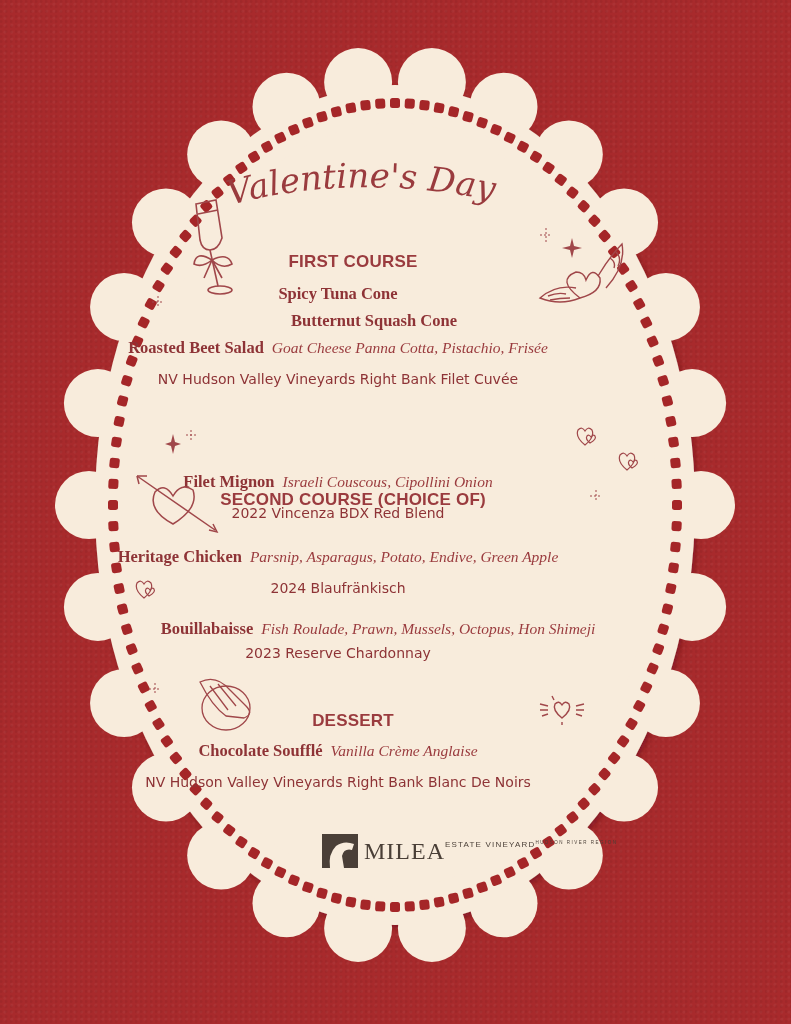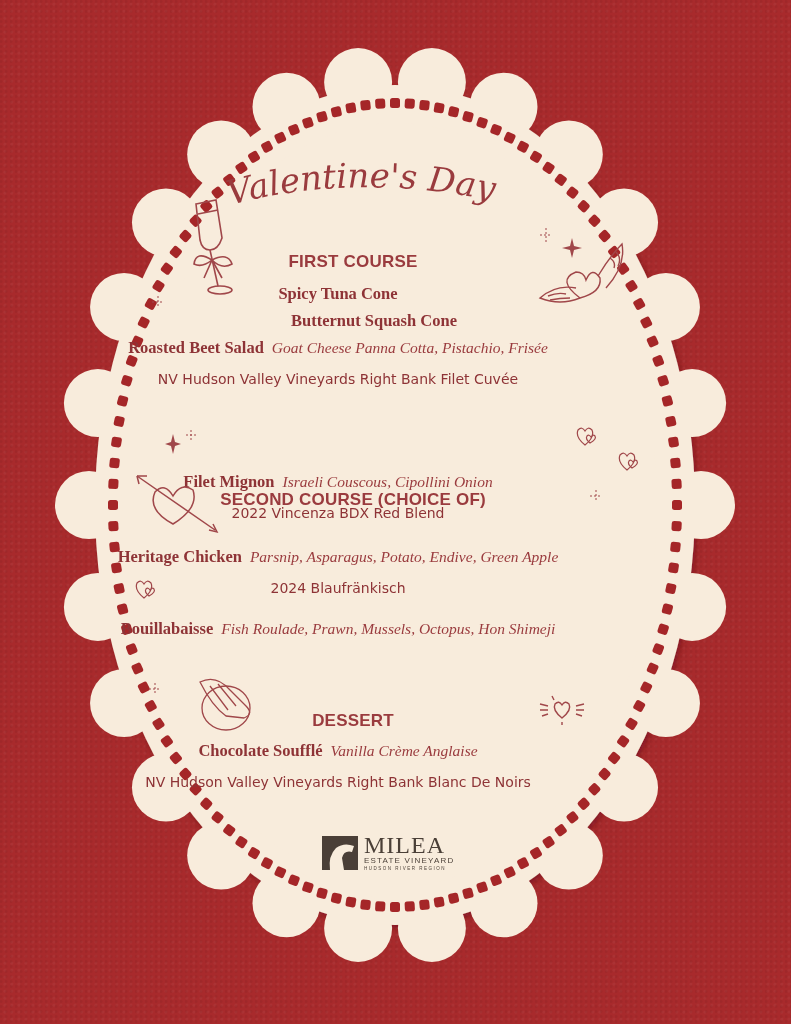--- a/index.html
+++ b/index.html
@@ -30,21 +30,21 @@
   }
   .line {
     position:absolute; left:0; width:676px; text-align:center; white-space:nowrap;
   }
   .dish { font-family:"Liberation Serif", serif; font-weight:bold; font-size:16.5px; color:#8e3336; }
   .desc { font-family:Liberation Serif, serif; font-style:italic; font-size:15.5px; color:#9a3b3e; margin-left:8px; }
   .wine { font-family:"DejaVu Sans", sans-serif; font-size:14px; color:#8e3336; }
   .deco { position:absolute; }
   .logo { position:absolute; left:322px; top:834px; display:flex; align-items:center; gap:6px; }
   .logo-mark { width:36px; height:34px; background:#4a3f37; position:relative; }
-  .logo-text { display:flex; flex-direction:column; color:#4a3f37; }
+  .logo-text { display:flex; flex-direction:row; color:#4a3f37; }
   .logo-name { font-family:"Liberation Serif", serif; font-size:24px; letter-spacing:1px; line-height:22px; }
   .logo-sub { font-family:"Liberation Sans", sans-serif; font-size:8px; letter-spacing:1.2px; line-height:10px; }
   .logo-sub2 { font-family:"Liberation Sans", sans-serif; font-size:4.5px; letter-spacing:1.5px; line-height:6px; }
 </style>
 </head>
 <body>
 
 <svg class="doily" viewBox="0 0 791 1024" xmlns="http://www.w3.org/2000/svg">
   <defs>
     <filter id="sh" x="-10%" y="-10%" width="120%" height="120%">
@@ -231,23 +231,24 @@
 
   <div class="heading" style="top:442px;margin-top:48px;">SECOND COURSE (CHOICE OF)</div>
   <div class="line" style="top:472px;">
     <span class="dish">Filet Mignon</span><span class="desc">Israeli Couscous, Cipollini Onion</span>
   </div>
   <div class="line wine" style="top:505px;">2022 Vincenza BDX Red Blend</div>
   <div class="line" style="top:547px;">
     <span class="dish">Heritage Chicken</span><span class="desc">Parsnip, Asparagus, Potato, Endive, Green Apple</span>
   </div>
   <div class="line wine" style="top:580px;">2024 Blaufränkisch</div>
-  <div class="line" style="top:619px;">
+  <div class="line" style="top:619px;margin-left:40px;">
     <span class="dish">Bouillabaisse</span><span class="desc">Fish Roulade, Prawn, Mussels, Octopus, Hon Shimeji</span>
   </div>
+  <div class="line wine" style="top:645px;">2023 Reserve Chardonnay</div>
 
   <div class="heading" style="top:711px;">DESSERT</div>
   <div class="line" style="top:741px;">
     <span class="dish">Chocolate Soufflé</span><span class="desc">Vanilla Crème Anglaise</span>
   </div>
   <div class="line wine" style="top:774px;">NV Hudson Valley Vineyards Right Bank Blanc De Noirs</div>
 
   <svg class="deco" style="left:188px;top:198px;" width="60" height="100" viewBox="0 0 60 100">
     <g fill="none" stroke="#a0474a" stroke-width="1.6">
       <path d="M8,6 L28,2 L34,40 Q30,52 22,52 Q14,52 12,42 Z"></path>

